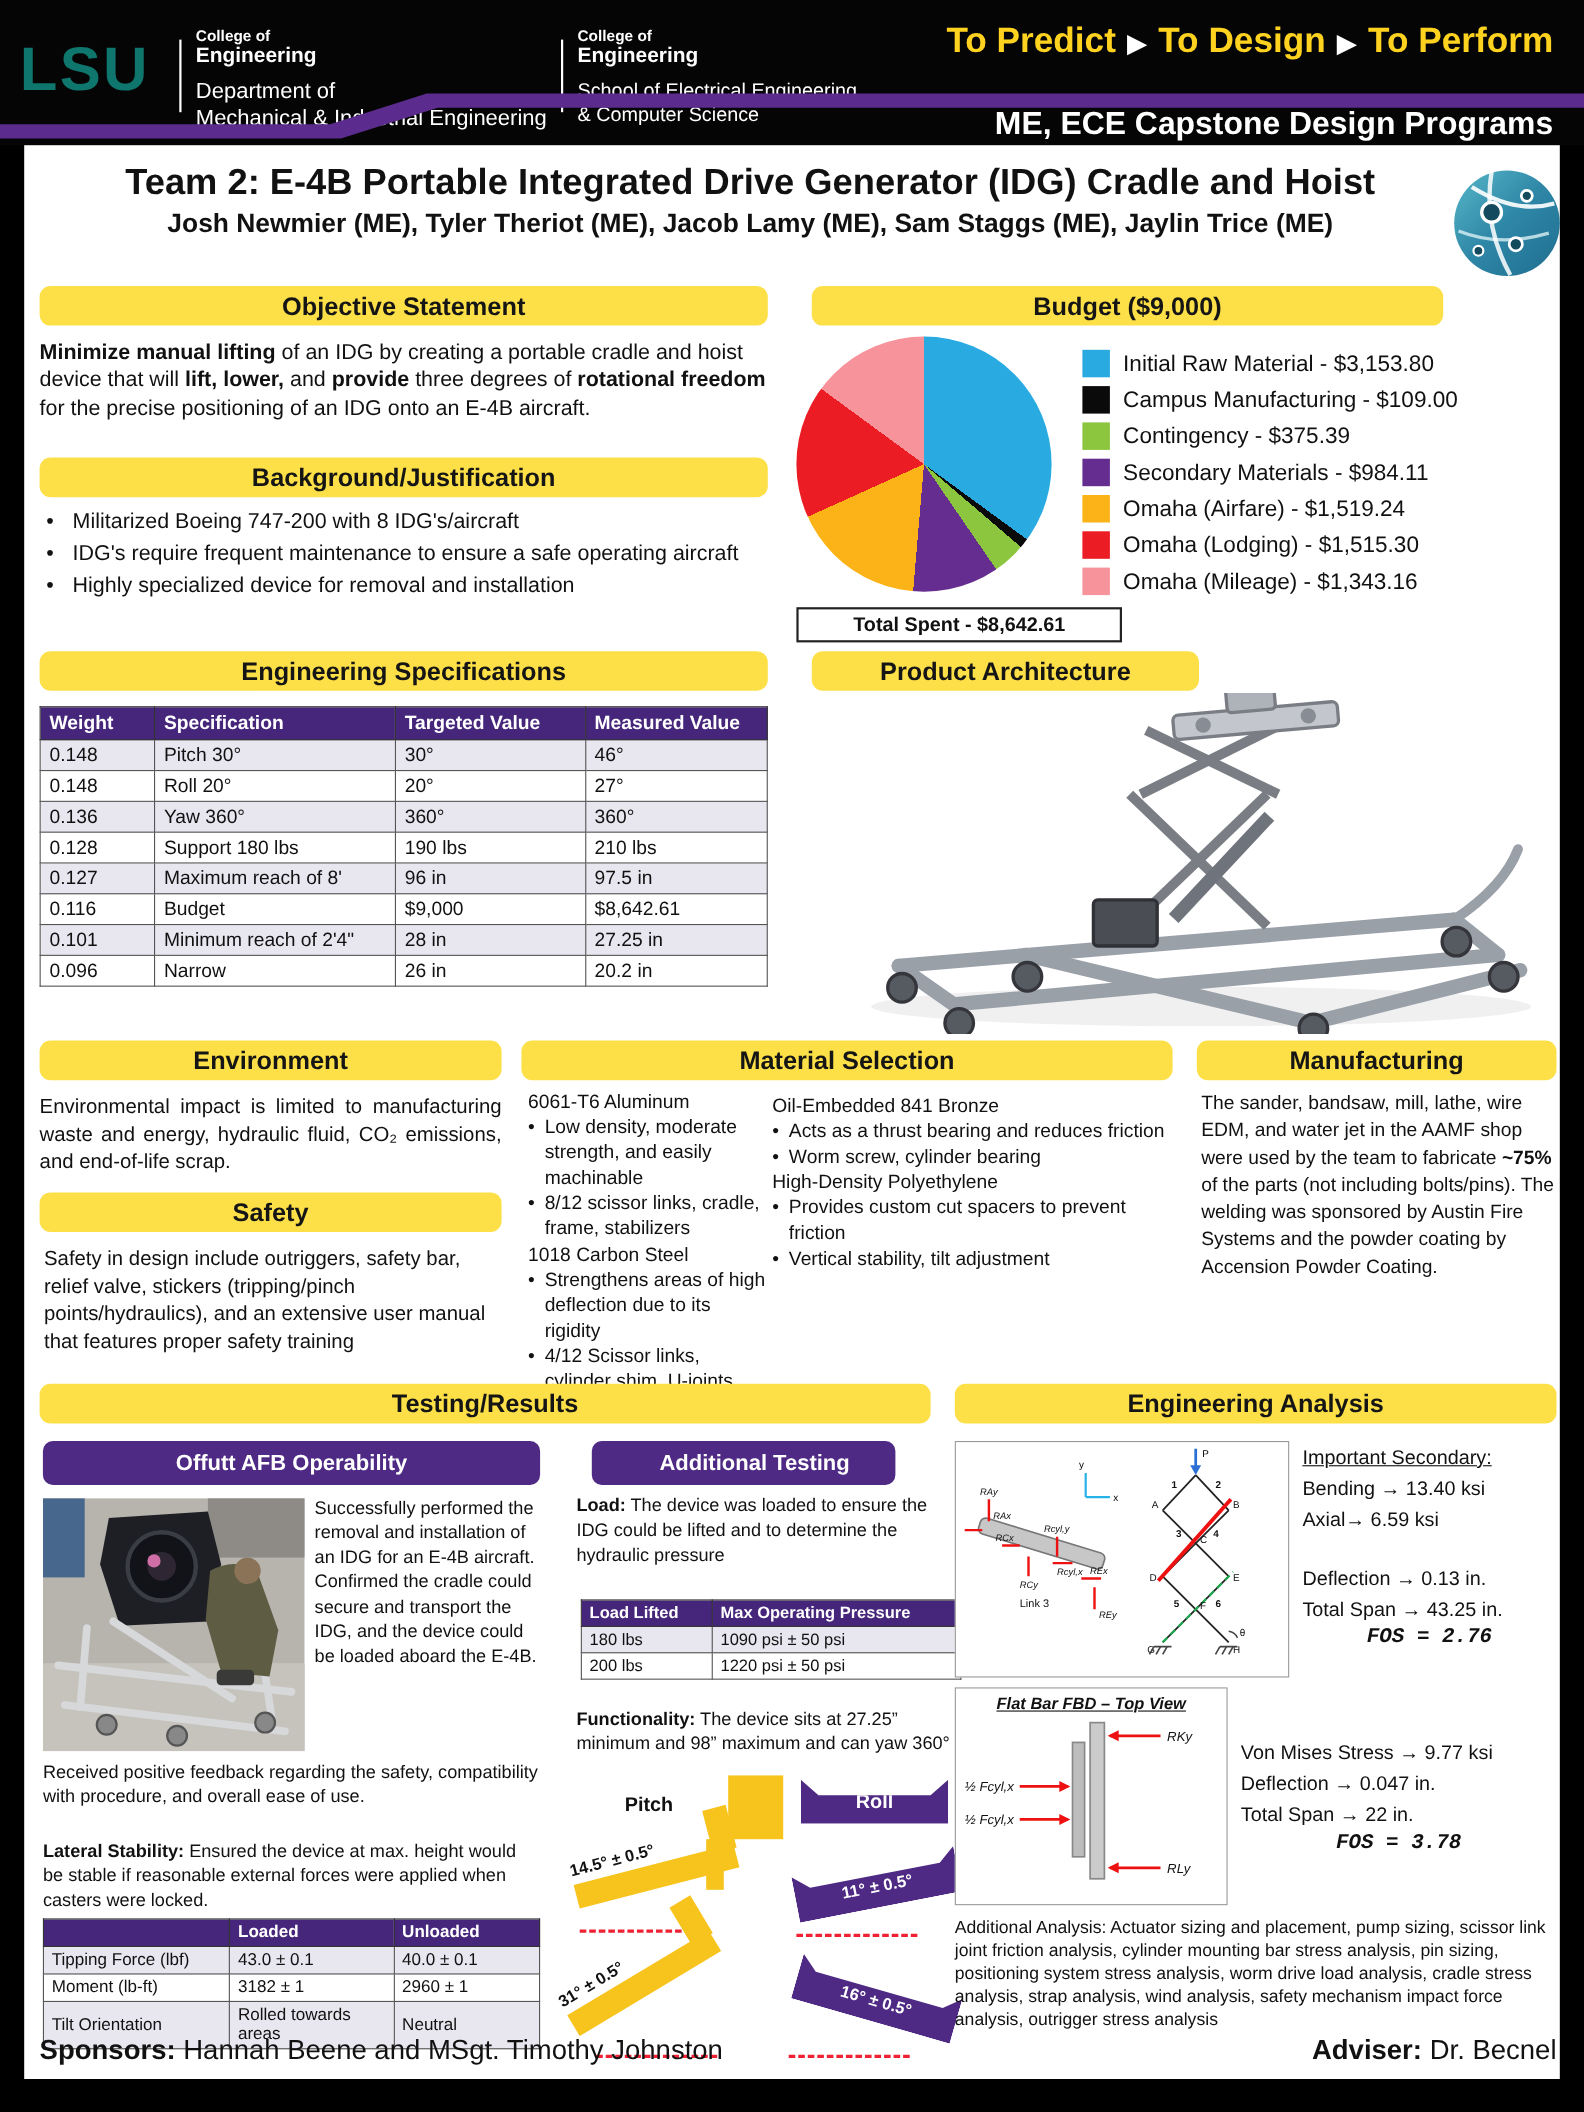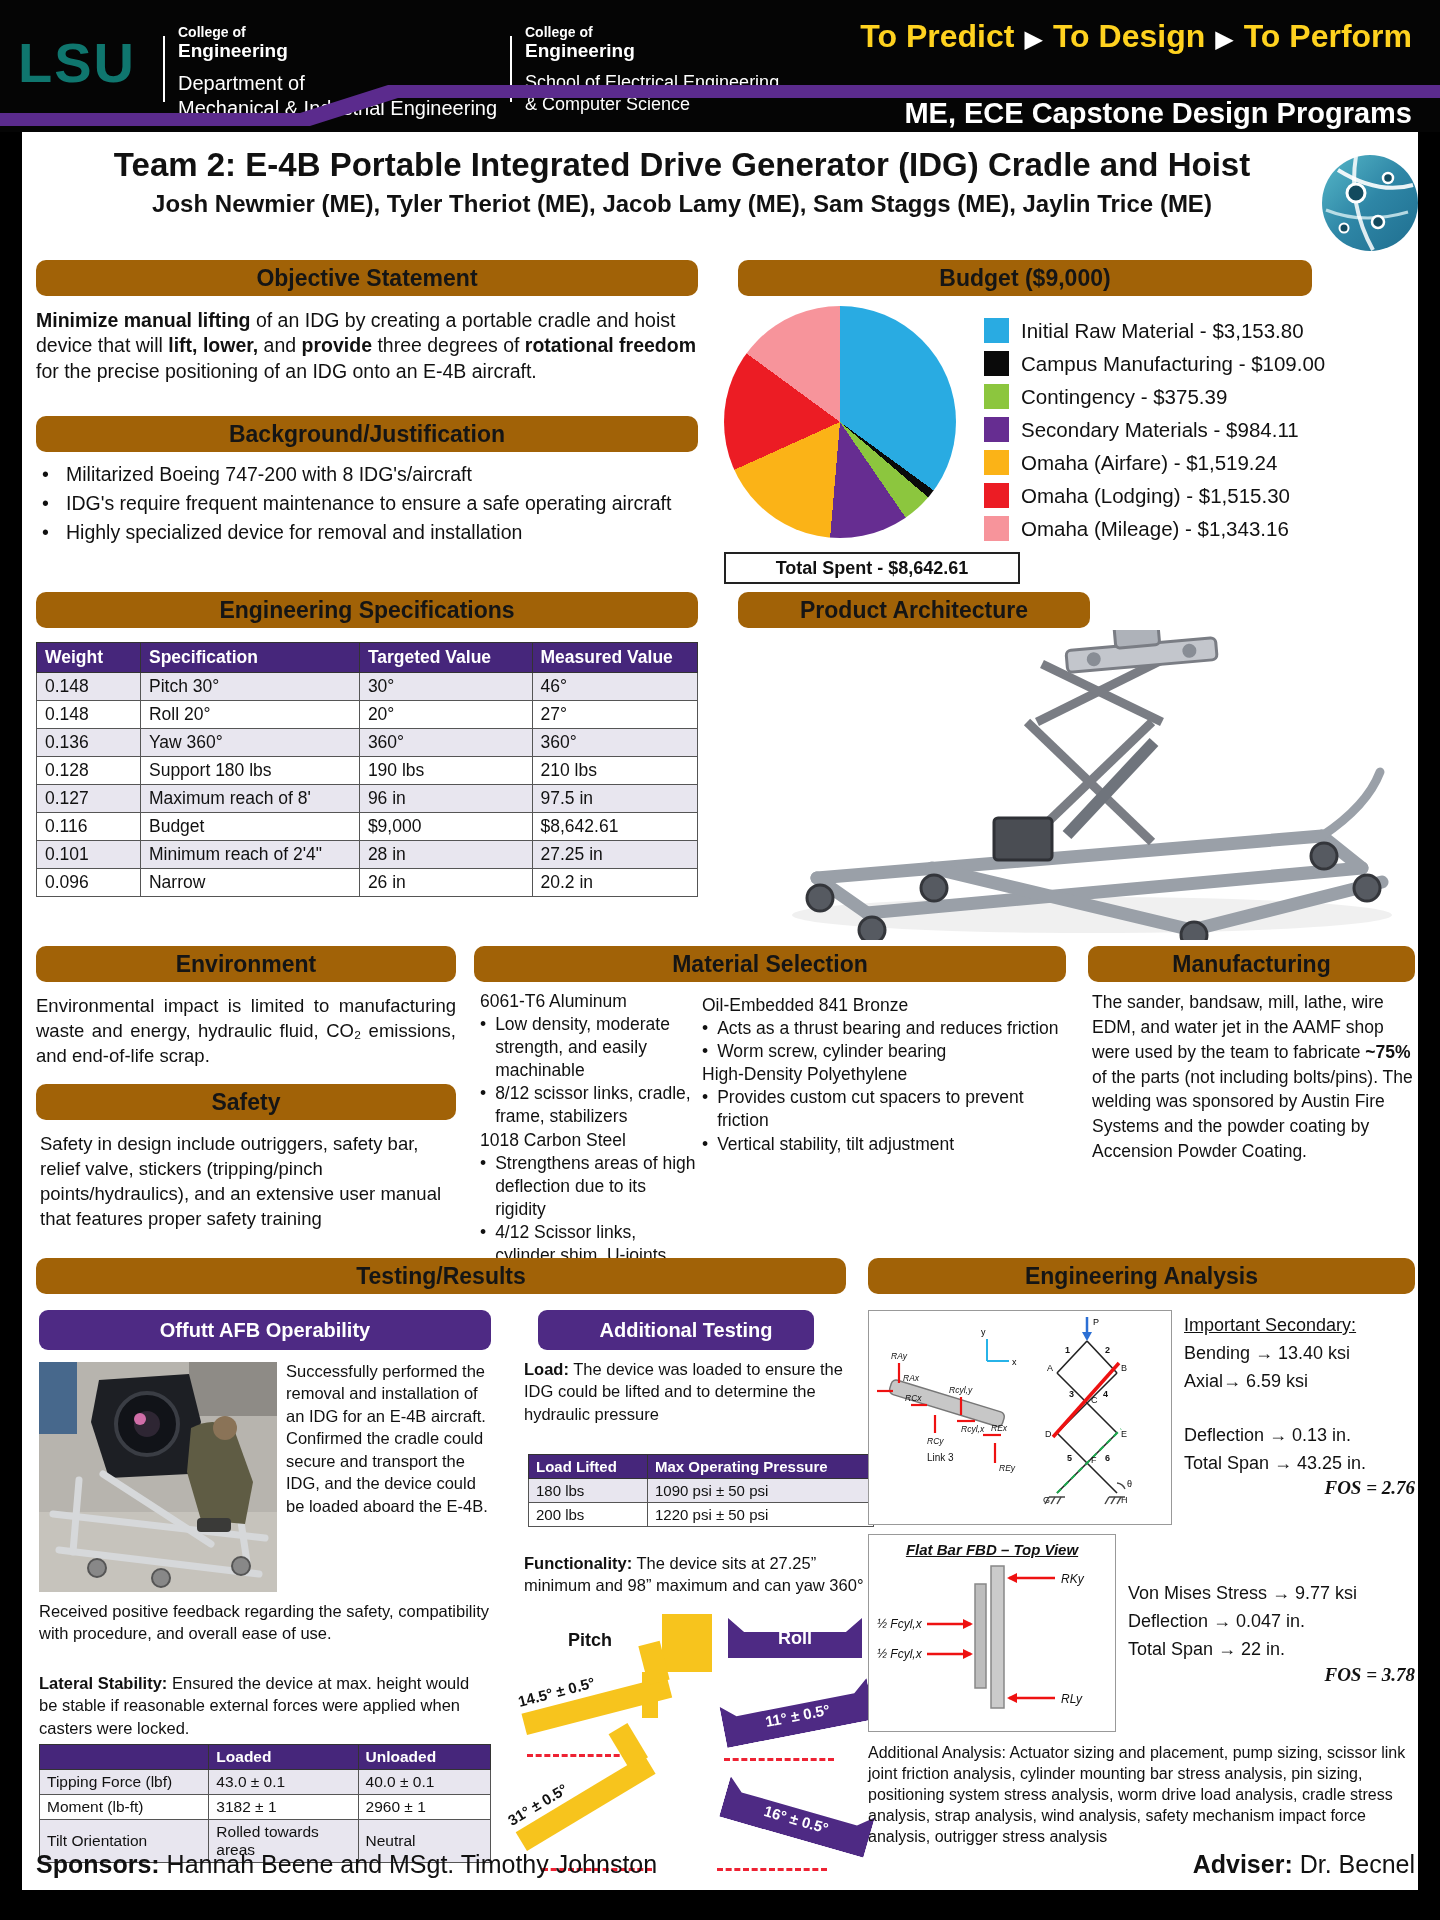--- a/index.html
+++ b/index.html
@@ -14,21 +14,21 @@
   .hsmall{font-size:14px;font-weight:bold;color:#fff;line-height:1.15;}
   .hbold{font-size:19px;font-weight:bold;color:#fff;line-height:1.15;}
   .hreg{font-size:20px;color:#fff;line-height:1.25;font-weight:300;}
   .motto{font-size:32px;font-weight:bold;color:#FFD21F;}
   .motto .sep{color:#fff;font-size:24px;padding:0 10px;}
   .programs{font-size:29px;font-weight:bold;color:#fff;}
   
   #poster{left:22px;top:132px;width:1396px;height:1758px;background:#fff;}
   .ptitle{font-size:33px;font-weight:bold;text-align:center;}
   .pauthors{font-size:24px;font-weight:bold;text-align:center;}
-  .pill{background:#a16207;border-radius:10px;text-align:center;font-weight:bold;
+  .pill{background:#fde047;border-radius:10px;text-align:center;font-weight:bold;
         font-size:23px;color:#151515;height:36px;line-height:36px;}
   .subpill{background:#4E2A84;border-radius:9px;text-align:center;font-weight:bold;
         font-size:20px;color:#fff;height:40px;line-height:40px;}
   .txt{font-size:19.5px;line-height:1.3;}
   .bul{display:flex;gap:14px;font-size:19.5px;line-height:1.28;margin-bottom:4px;}
   .bul .dot{flex:0 0 10px;}
   .just{text-align:justify;}
   
   table{border-collapse:collapse;}
   .spec-t{width:662px;font-size:17.5px;}
@@ -40,21 +40,21 @@
   .mini-t tr:nth-child(odd) td{background:#E8E6EF;}
   .leg-row{display:flex;align-items:center;gap:12px;height:33px;}
   .leg-sw{width:25px;height:25px;flex:0 0 25px;}
   .leg-tx{font-size:20.5px;}
   .totalbox{border:2px solid #222;text-align:center;font-weight:bold;font-size:18px;
             line-height:28px;height:28px;background:#fff;}
   .mheads{font-size:17.5px;line-height:1.32;}
   .mbul{display:flex;gap:9px;font-size:17.5px;line-height:1.32;}
   .smalltxt{font-size:16.5px;line-height:1.36;}
   .an-line{font-size:18px;line-height:1.55;}
-  .fos{font-family:Liberation Serif, serif;font-style:italic;font-weight:bold;font-size:19px;text-align:right;}
+  .fos{font-family:Liberation Mono, monospace;font-style:italic;font-weight:bold;font-size:19px;text-align:center;}
   .fbdbox{background:#fff;border:1.5px solid #999;}
   .fbd-title{font-size:15px;font-weight:bold;font-style:italic;text-decoration:underline;text-align:center;padding-top:6px;}
   .dash{border-top:3px dashed #e23;width:110px;}
   .rot-lbl{font-weight:bold;font-size:15px;white-space:nowrap;}
   .footer-b{font-size:25px;}
 </style>
 </head>
 <body>
 
 <div id="hdr" class="abs">

